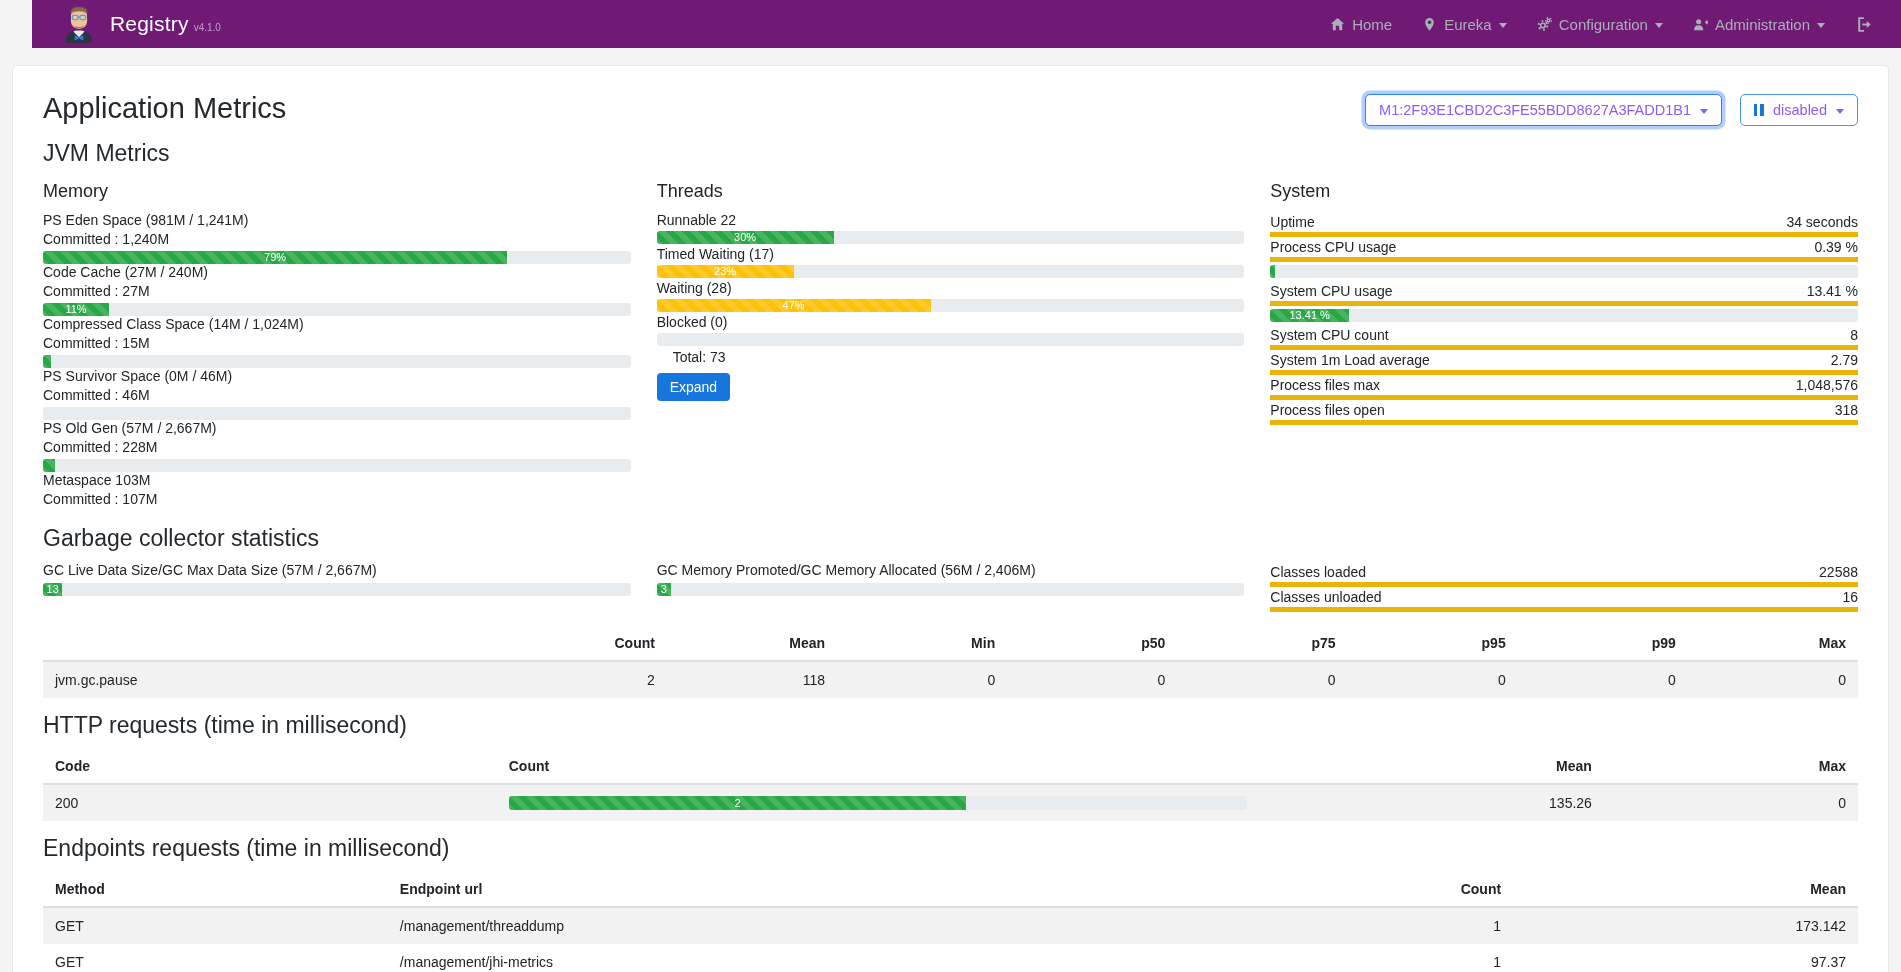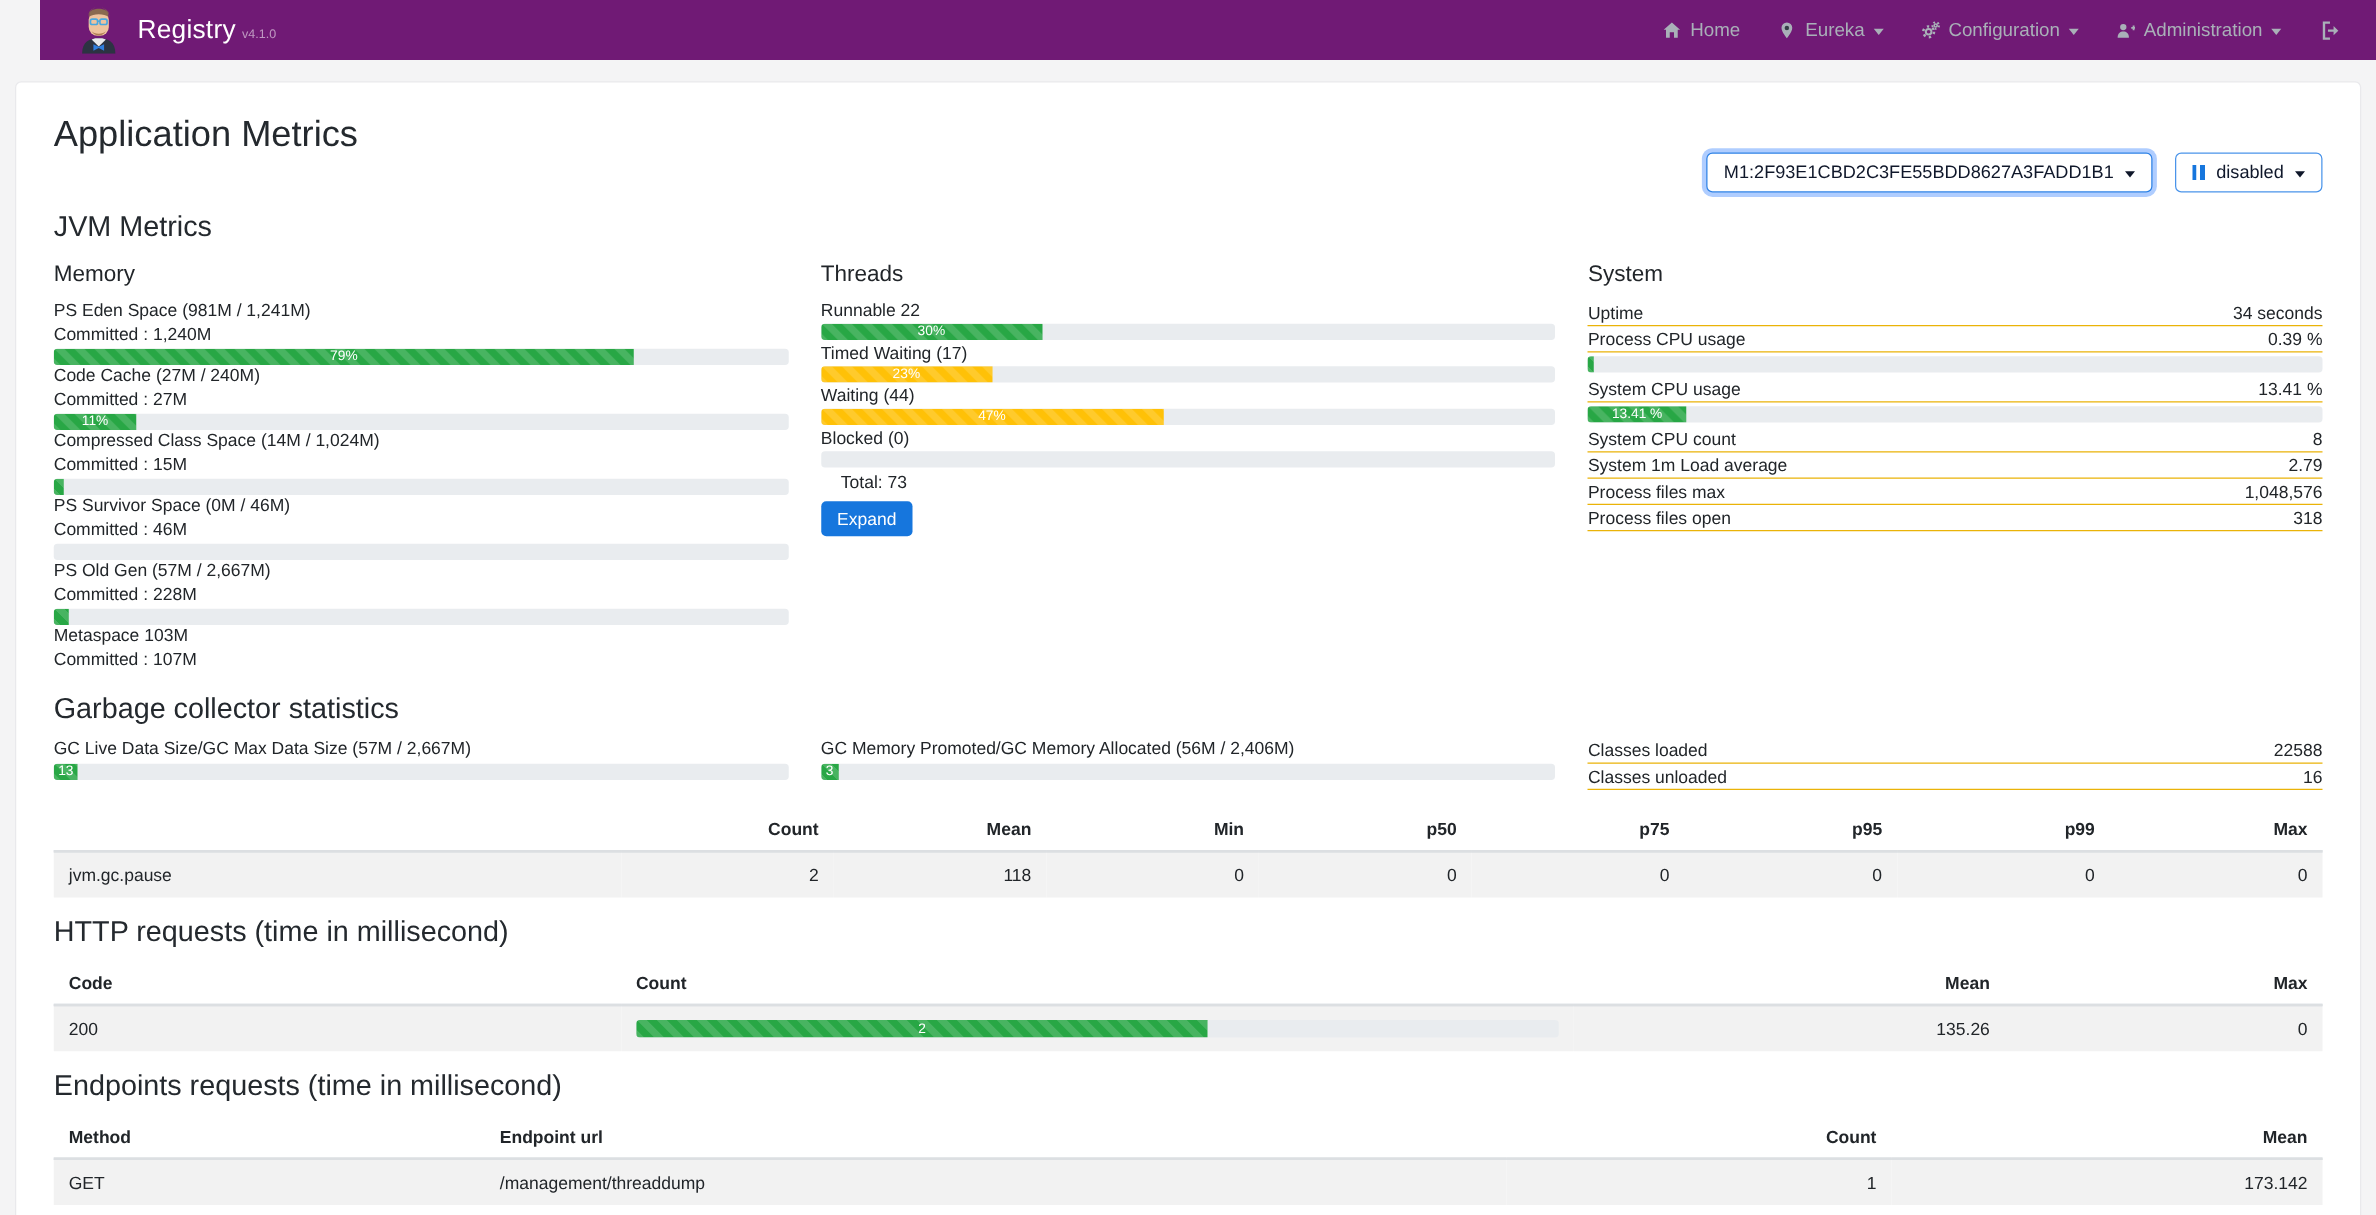--- a/index.html
+++ b/index.html
@@ -19,40 +19,40 @@
   .nav-item svg { width:15px; height:15px; display:block; }
   .caret { width:0; height:0; border-left:4.5px solid transparent; border-right:4.5px solid transparent; border-top:5px solid currentColor; display:inline-block; margin-top:2px; }
   .signout { padding:0 2px 0 16px; }
   
   .card { margin:17px 12px 0; background:#fff; border:1px solid #e9e9ec; border-radius:5px; padding:24px 30px 40px; min-height:1100px; }
   .header-row { display:flex; justify-content:space-between; align-items:flex-start; }
   h1 { font-size:29px; font-weight:400; margin:2px 0 0; color:#24292e; }
   h2 { font-size:23px; font-weight:400; margin:14px 0 10px; color:#24292e; }
   h3 { font-size:18px; font-weight:500; margin:4px 0 10px; }
   .controls { display:flex; gap:18px; margin-top:4px; }
-  .btn-outline { display:flex; align-items:center; gap:9px; background:#fff; color:#0f172a; border:1px solid #4a94ea; border-radius:5px; font-size:14.5px; padding:7px 13px; cursor:pointer; font-family:inherit;margin-top:28px; }
+  .btn-outline { display:flex; align-items:center; gap:9px; background:#fff; color:#8b5cf6; border:1px solid #4a94ea; border-radius:5px; font-size:14.5px; padding:7px 13px; cursor:pointer; font-family:inherit; }
   .btn-outline.focused { box-shadow:0 0 0 3.5px rgba(77,144,254,.45); border-color:#2f83e6; }
   .pause-icon { display:inline-flex; gap:3px; }
   .pause-icon i { width:3.5px; height:12px; background:#1676dd; display:block; }
   .btn-primary { background:#1676dd; color:#fff; border:none; border-radius:4px; font-size:14px; padding:6px 13px; cursor:pointer; font-family:inherit; display:inline-block; margin-top:6px; }
   
   .grid3 { display:grid; grid-template-columns:1fr 1fr 1fr; column-gap:26px; }
   .metric-title { font-size:14px; line-height:17px; margin:0 0 2px; }
   .metric-committed { font-size:14px; line-height:17px; margin:0 0 3px; }
   .progress { height:13px; background:#e9ecef; border-radius:3px; overflow:hidden; }
   .bar { height:100%; display:flex; align-items:center; justify-content:center; overflow:hidden; color:#fff; font-size:11px; line-height:13px;
          background-color:#28a745;
          background-image:linear-gradient(45deg, rgba(255,255,255,.15) 25%, transparent 25%, transparent 50%, rgba(255,255,255,.15) 50%, rgba(255,255,255,.15) 75%, transparent 75%, transparent);
          background-size:16px 16px; }
   .bar.yellow { background-color:#ffc107; }
   .mem-item .progress { margin-bottom:0; }
   .thread-item { margin-bottom:2px; }
   .thread-item .progress { margin-bottom:2px; }
   .total-label { font-size:14px; margin:3px 16px 2px; }
-  .sys-row { display:flex; justify-content:space-between; font-size:14px; line-height:17px; padding:1.5px 0; border-bottom:1px solid #eab308; }
+  .sys-row { display:flex; justify-content:space-between; font-size:14px; line-height:17px; padding:1.5px 0; border-bottom:5px solid #eab308; }
   .sys-bar { margin:3px 0 3px; }
   
   table { width:100%; border-collapse:collapse; font-size:14px; margin-top:4px; }
   th { font-weight:700; padding:9px 12px; border-bottom:2px solid #dcdfe2; text-align:left; }
   td { padding:10px 12px; }
   .num { text-align:right; }
   tr.striped { background:#f2f2f2; }
   td .progress { height:14px; }
 </style>
 </head>
@@ -212,21 +212,21 @@
       </div>
       <div class="thread-item">
         <div class="metric-title">Timed Waiting (17)</div>
         <div class="progress">
             <div class="bar yellow" style="width: 23.3%;">
               <span>23%</span>
             </div>
           </div>
       </div>
       <div class="thread-item">
-        <div class="metric-title">Waiting (44)</div>
+        <div class="metric-title">Waiting (28)</div>
         <div class="progress">
             <div class="bar yellow" style="width: 46.6%;">
               <span>47%</span>
             </div>
           </div>
       </div>
       <div class="thread-item">
         <div class="metric-title">Blocked (0)</div>
         <div class="progress">
             <div class="bar" style="width: 0%;">

